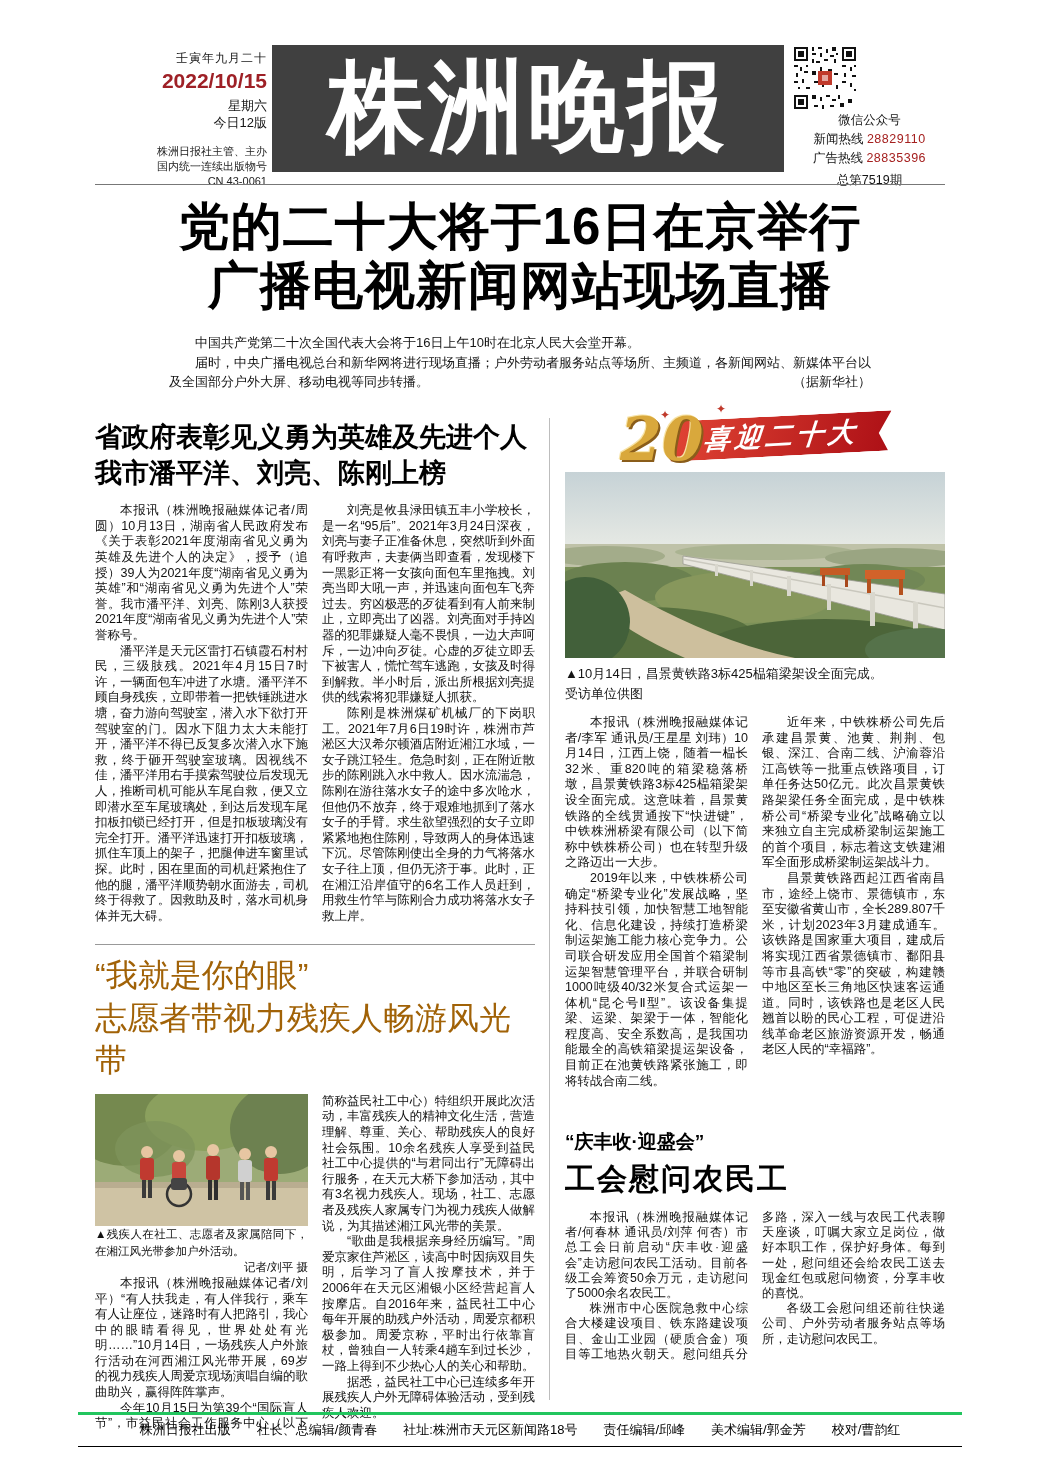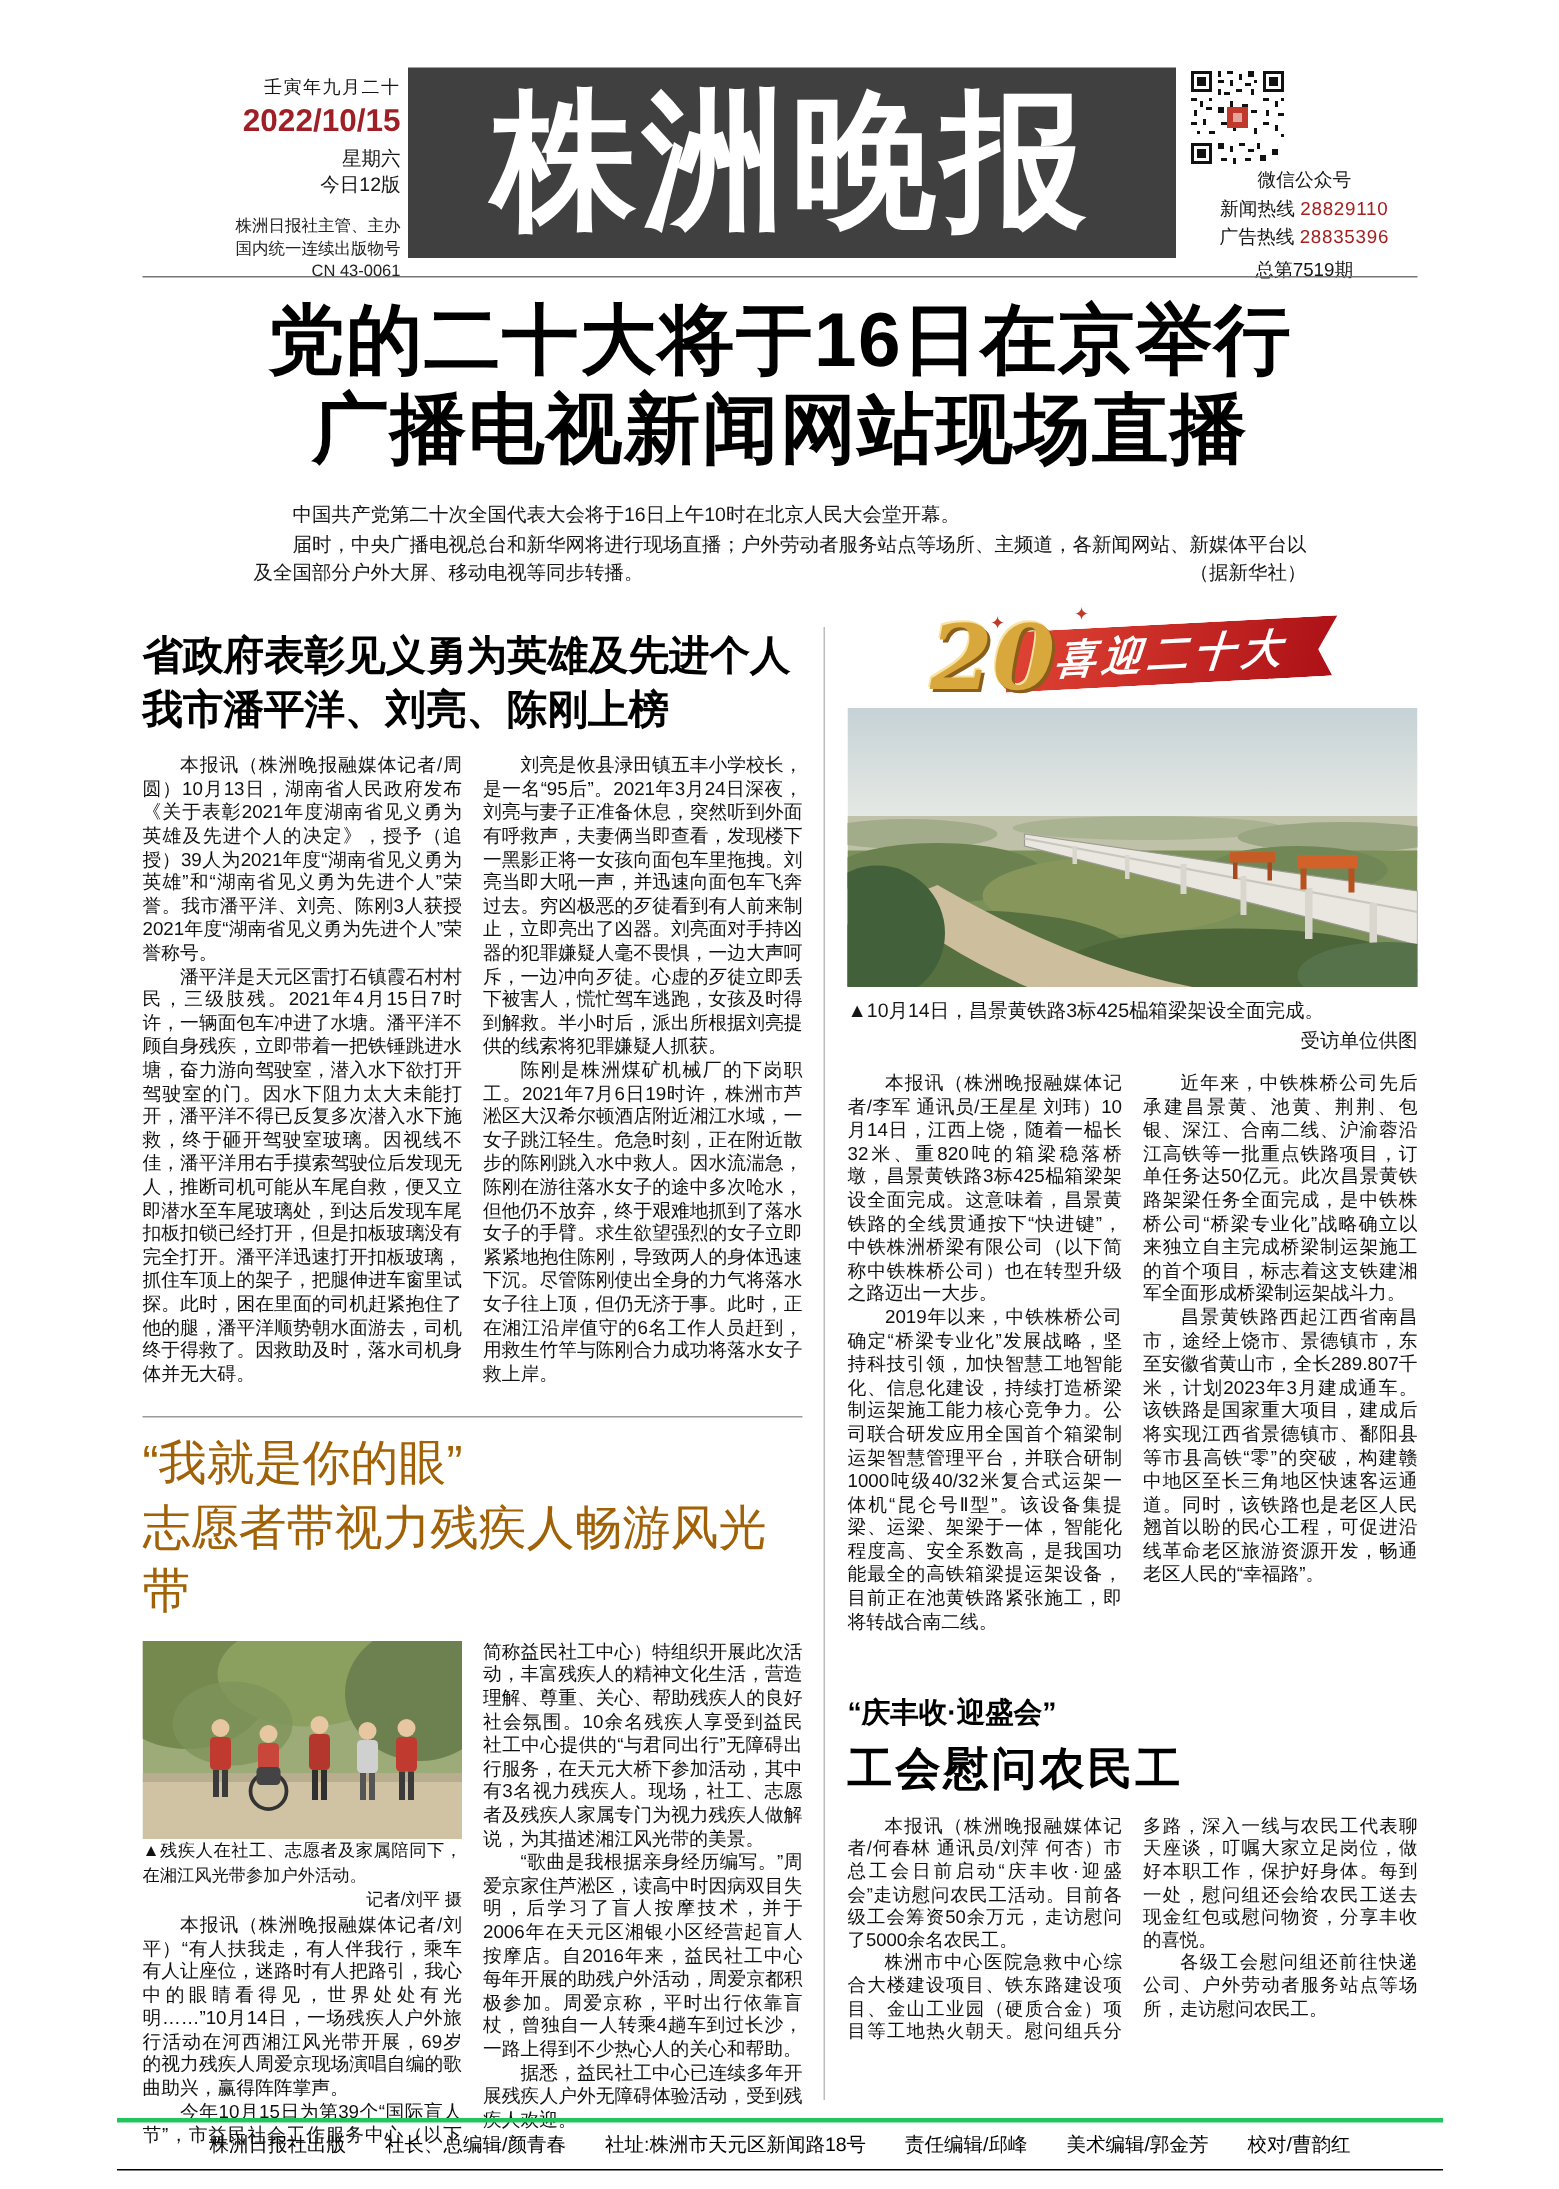--- a/index.html
+++ b/index.html
@@ -54,21 +54,21 @@
   .flag span{color:#fff;font-weight:bold;font-style:italic;font-size:27px;letter-spacing:4px;}
   .num20{position:absolute;left:0;top:-8px;font-family:"DejaVu Serif","Liberation Serif",serif;
          font-style:italic;font-weight:bold;font-size:60px;color:#d9a83c;
          text-shadow:2px 2px 0 #8a5d1a, -1px -1px 0 #f7e3a6;}
   .spark{position:absolute;color:#c0392b;font-size:12px;}
   .s1{left:40px;top:-4px;} .s2{left:96px;top:-10px;}
 
   .a3-head{margin:4px 0 10px;font-size:26px;font-weight:bold;letter-spacing:1px;color:#000;}
   .photo2{width:380px;height:186px;display:block;}
   .cap2{font-size:13px;line-height:1.5;margin:6px 0 12px;}
-  .cap2 .cred{display:block;text-align:right;}
+  .cap2 .cred{display:block;}
   .a3-body{height:398px;}
 
   .a4-kicker{margin:16px 0 4px;font-size:19px;font-weight:bold;color:#000;}
   .a4-head{margin:0 0 10px;font-size:30px;font-weight:bold;letter-spacing:2px;color:#000;}
   .a4-body{height:170px;font-size:12.3px;line-height:15.2px;}
 
   
   .footer{position:absolute;left:78px;top:1412px;width:884px;border-top:3px solid #22c55e;
           border-bottom:1px solid #000;padding:6px 0 7px;font-size:13px;text-align:center;color:#000;}
   .footer span{margin:0 13px;white-space:nowrap;}

